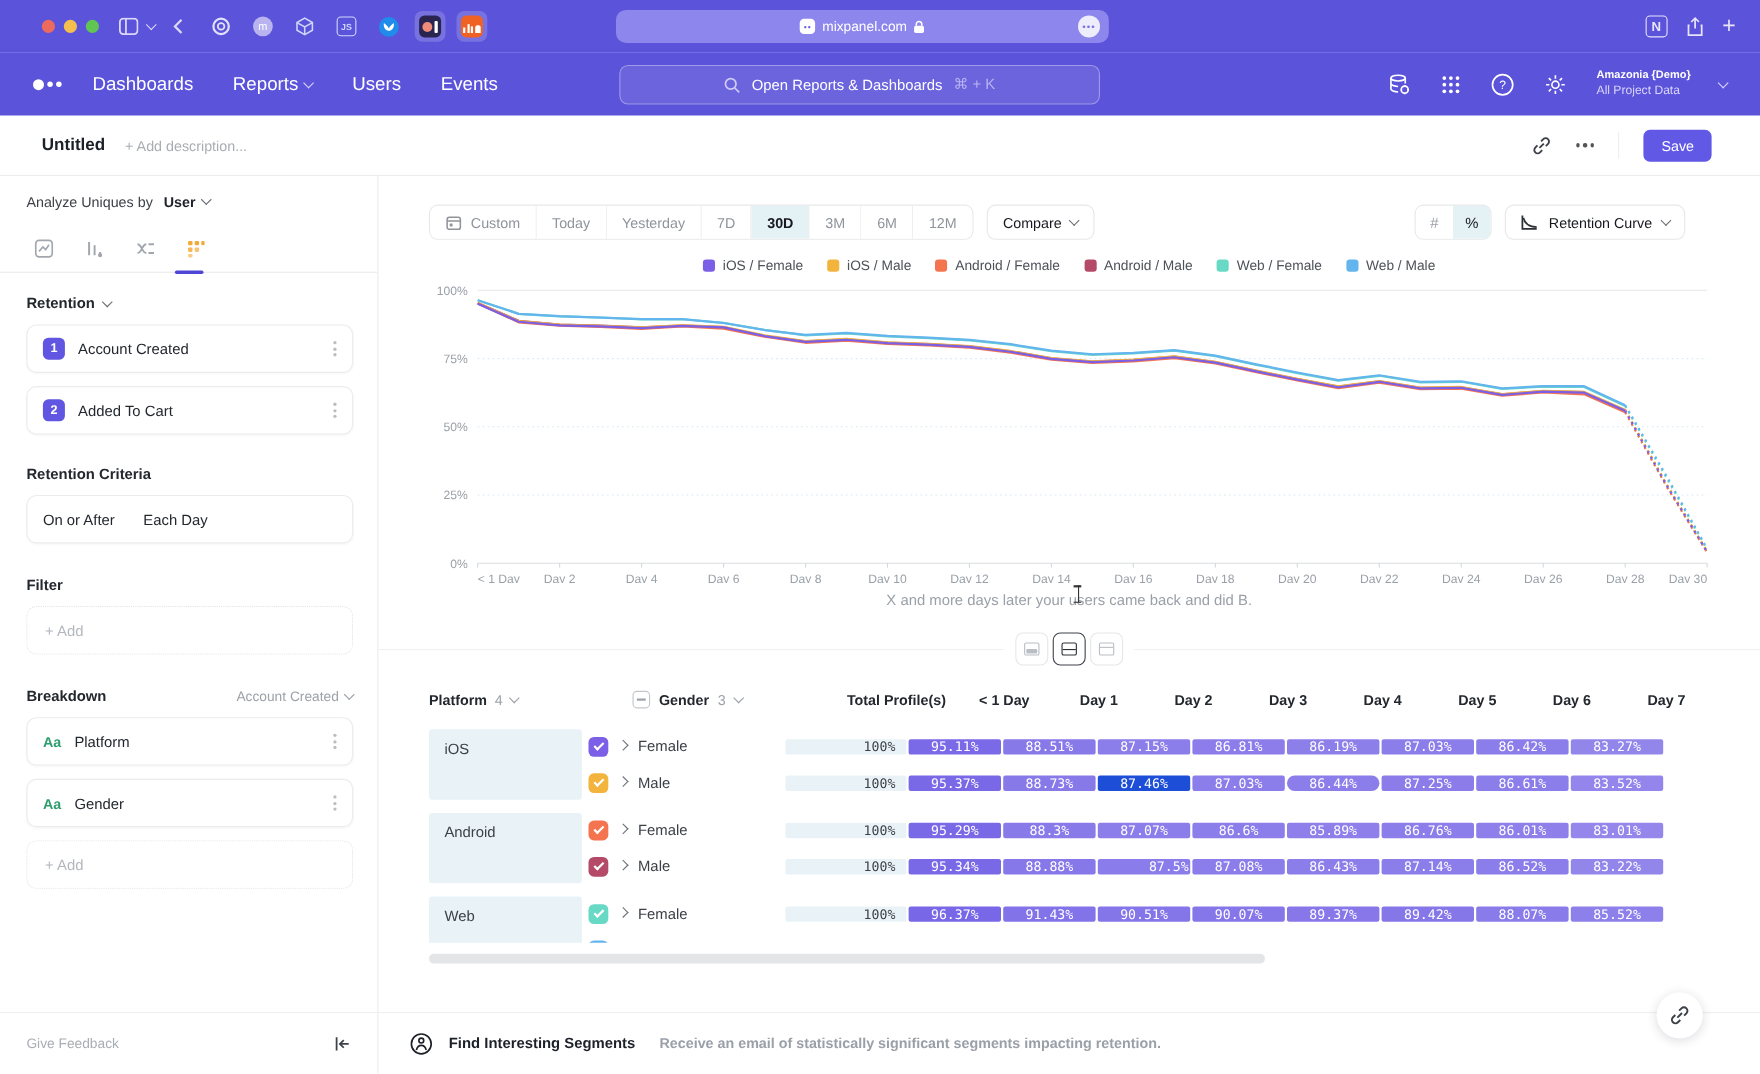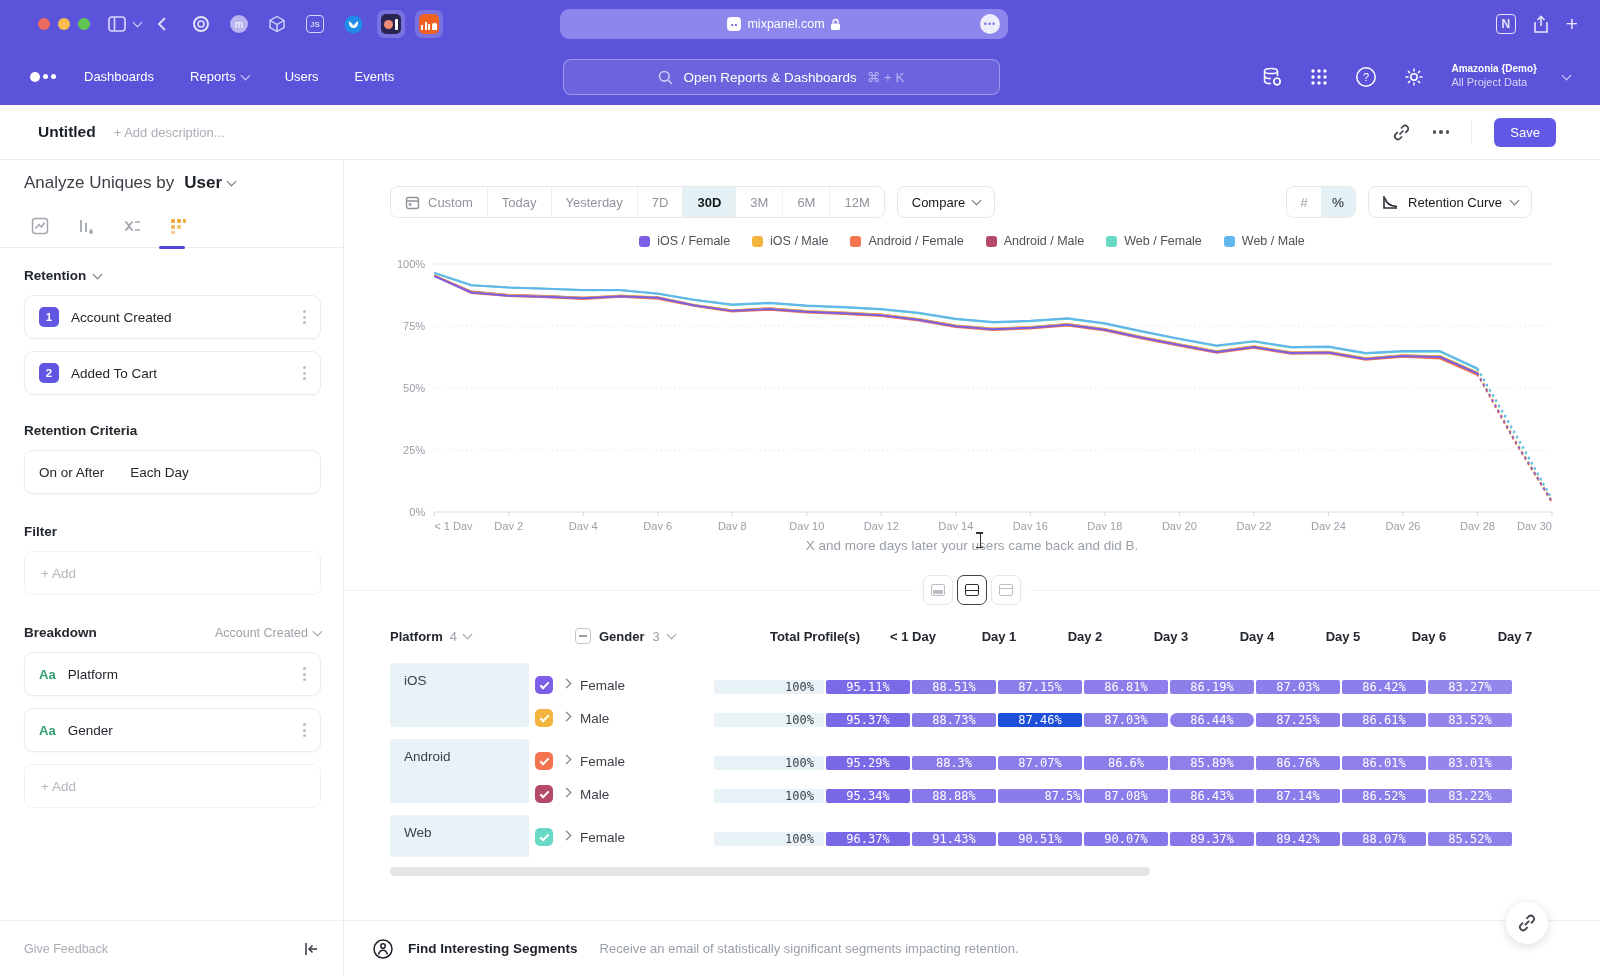--- a/index.html
+++ b/index.html
@@ -24,21 +24,21 @@
   .chrome-right { position:absolute; right:22px; display:flex; gap:17px; align-items:center; color:#e6e3fb; }
   .notion-box { width:20px; height:20px; border:1.6px solid #e6e3fb; border-radius:4px; display:flex;
     align-items:center; justify-content:center; font-size:12px; font-weight:bold; }
   .plus-g { font-size:21px; font-weight:300; color:#e6e3fb; }
 
   
   .app-nav { height:57px; background:#5b53da; display:flex; align-items:center; position:relative; }
   .mp-logo { margin-left:30px; display:flex; align-items:center; gap:3px; }
   .mp-logo i { background:#fff; border-radius:50%; display:block; }
   .nav-items { display:flex; margin-left:28px; gap:36px; }
-  .nav-item { color:#fff; font-size:13px; display:flex; align-items:center; gap:6px; cursor:default;justify-content:flex-end; }
+  .nav-item { color:#fff; font-size:17px; display:flex; align-items:center; gap:6px; cursor:default;justify-content:flex-end; }
   .nav-search { position:absolute; left:563px; top:11px; width:437px; height:36px;
     background:rgba(255,255,255,.10); border:1px solid rgba(255,255,255,.35); border-radius:8px;
     display:flex; align-items:center; justify-content:center; gap:10px; color:#fff; font-size:13.5px; }
   .nav-search .kbd { color:#b9b3f2; }
   .nav-right { position:absolute; right:30px; display:flex; align-items:center; gap:26px; color:#fff; }
   .proj { text-align:left; line-height:1.25; }
   .proj .p1 { font-size:10px; font-weight:bold; }
   .proj .p2 { font-size:11px; color:#d9d5f8; }
 
   
@@ -57,21 +57,21 @@
   .title-right { position:absolute; right:44px; display:flex; align-items:center; gap:22px; }
   .save-btn { background:#6158e6; color:#fff; font-size:13px; padding:7px 16px; border-radius:6px; border:none; }
   .tdiv { width:1px; height:24px; background:#eee; }
 
   
   .content { display:flex; height:760px; }
   .sidebar { width:344px; border-right:1px solid #ebebeb; flex-shrink:0; }
   .main { flex:1; position:relative; overflow:hidden; }
 
   
-  .an-row { height:46px; display:flex; align-items:center; padding-left:24px; font-size:17px; color:#3c4048; gap:6px; }
+  .an-row { height:46px; display:flex; align-items:center; padding-left:24px; font-size:13px; color:#3c4048; gap:6px; }
   .an-row b { color:#1c2028; font-weight:bold; margin-left:4px; }
   .viz-row { height:42px; display:flex; align-items:flex-start; gap:26px; padding-left:30px; border-bottom:1px solid #ececec; position:relative; }
   .viz-ic { width:20px; height:20px; display:flex; align-items:center; justify-content:center; }
   .viz-underline { position:absolute; left:159px; bottom:-2px; width:26px; height:3px; background:#4f46d6; border-radius:2px; }
   .sb-section { padding:20px 22px 0 24px; }
   .sb-h { font-size:13.5px; font-weight:bold; color:#23272e; display:flex; align-items:center; gap:8px; }
   .sb-h .scope { margin-left:auto; font-weight:normal; color:#9da2a9; font-size:12.5px; display:flex; gap:6px; align-items:center; }
   .card { margin-top:12px; background:#fff; border:1px solid #ececec; border-radius:9px; height:44px;
     display:flex; align-items:center; padding:0 14px; box-shadow:0 1px 2px rgba(20,20,40,.03); }
   .card .lbl { font-size:13.5px; color:#23272e; margin-left:12px; }
@@ -133,38 +133,38 @@
   .th-gender { width:185px; display:flex; align-items:center; gap:8px; font-weight:bold; }
   .th-count { color:#9da2a9; font-weight:normal; }
   .th-total { width:110px; text-align:right; font-weight:bold; padding-right:10px; }
   .th-day { width:86px; text-align:center; font-weight:bold; }
   .mini-cb { width:16px; height:16px; border:1.5px solid #c2c6cb; border-radius:4px; display:flex; align-items:center; justify-content:center; }
   .mini-cb i { width:8px; height:1.8px; background:#9da2a9; display:block; }
   .tbody { height:206px; overflow:hidden; }
   .tgroup { display:flex; margin-top:12px; }
   .plat-cell { width:185px; background:#e9f3f7; border-radius:3px; padding:10px 0 0 14px; font-size:13.5px; color:#3c4048; margin-right:2px; }
   .grows { flex:1; display:flex; flex-direction:column; gap:2px; }
-  .trow { display:flex; height:31px; align-items:flex-end; }
+  .trow { display:flex; height:31px; align-items:center; }
   .gen-cell { width:183px; display:flex; align-items:center; gap:10px; font-size:13.5px; color:#3c4048; padding-left:4px; }
   .cb { width:18px; height:18px; border-radius:5px; display:flex; align-items:center; justify-content:center; }
   .cb i { width:9px; height:5px; border-left:2px solid #fff; border-bottom:2px solid #fff; transform:rotate(-45deg); margin-top:-2px; }
   .tot-cell { width:110px; background:#e9f3f7; border-radius:2px; display:flex; align-items:center; justify-content:flex-end;
     padding-right:10px; font-family:"DejaVu Sans Mono",monospace; font-size:12px; color:#3c4048; margin-right:2px; }
   .val-cell { width:84px; margin-right:2px; border-radius:2px; display:flex; align-items:center; justify-content:center;
     color:#fff; font-family:"DejaVu Sans Mono",monospace; font-size:12px; }
   .hscroll { margin-top:10px; width:760px; height:9px; background:#e3e5e7; border-radius:5px; }
 
   
   .bottom-bar { height:56px; border-top:1px solid #efefef; display:flex; }
   .bb-left { width:344px; border-right:1px solid #ebebeb; display:flex; align-items:center; padding:0 24px; flex-shrink:0; }
   .feedback { color:#a9adb4; font-size:12.5px; }
   .collapse { margin-left:auto; }
   .bb-right { flex:1; display:flex; align-items:center; padding-left:28px; gap:14px; }
   .segs-title { font-size:13.5px; font-weight:bold; color:#1c2028; }
-  .segs-desc { font-size:13px; color:#9aa0a8; margin-left:8px; }
+  .segs-desc { font-size:13px; color:#9aa0a8; margin-left:8px;font-weight:bold; }
   .float-link { position:absolute; right:52px; bottom:32px; width:42px; height:42px; border-radius:50%;
     background:#fff; box-shadow:0 2px 10px rgba(30,30,60,.16); display:flex; align-items:center; justify-content:center; }
   svg { display:block; }
 </style>
 </head>
 <body>
 
 <div class="browser-bar">
   <div class="traffic">
     <span class="t-red"></span>

